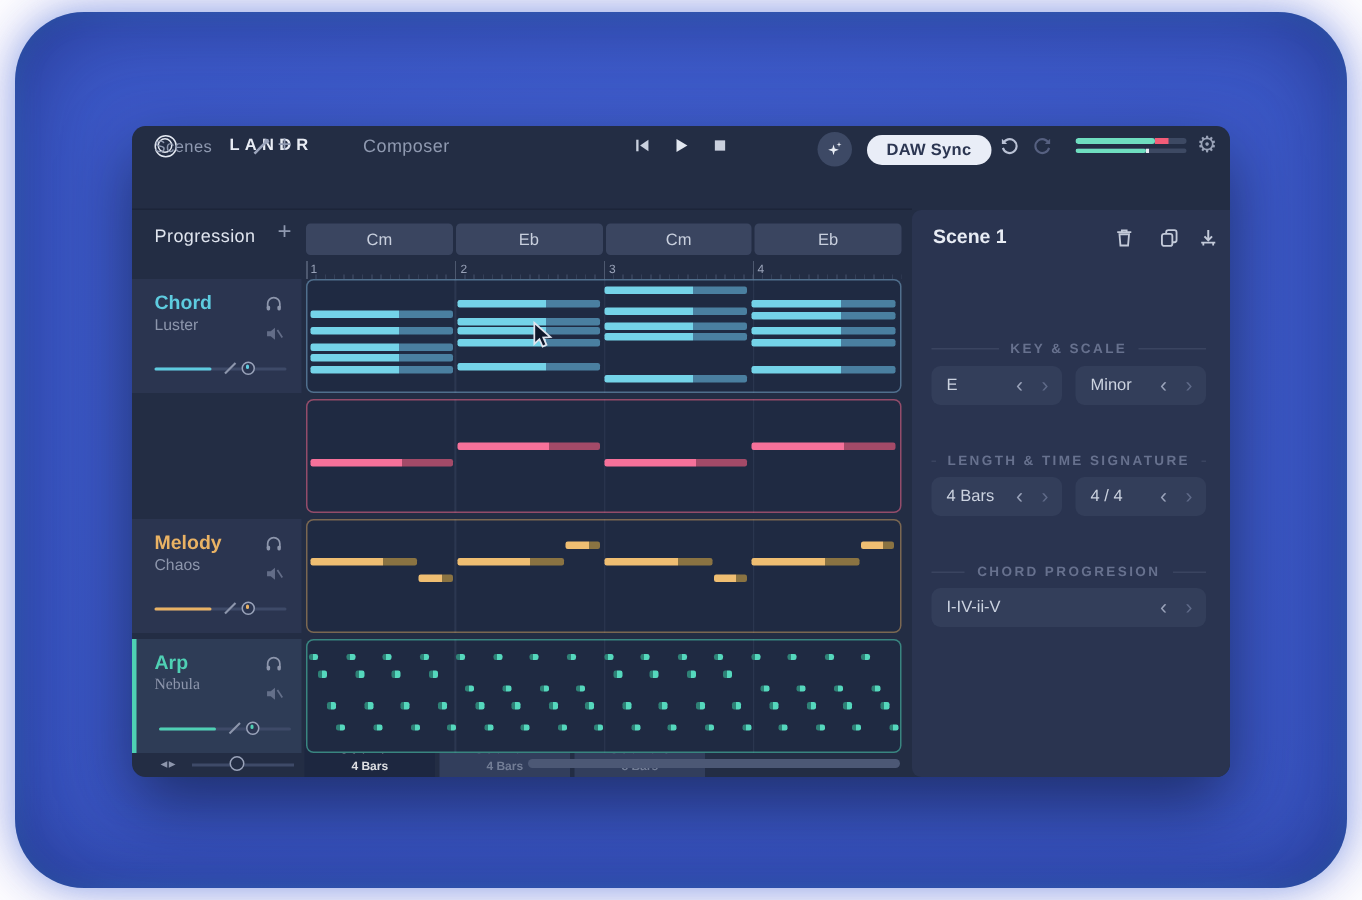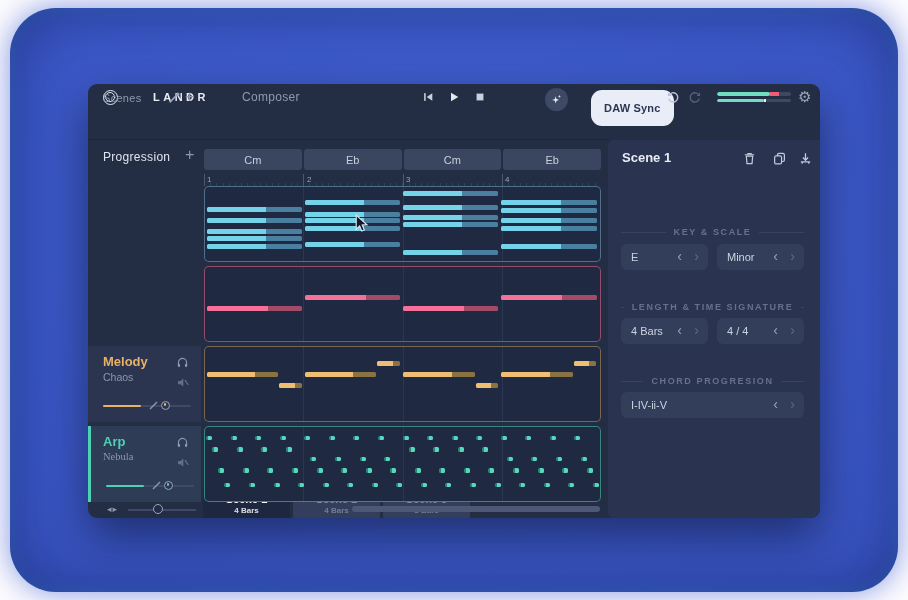--- a/index.html
+++ b/index.html
@@ -16,22 +16,22 @@
   .hdr { position:absolute; top:0; left:0; right:0; height:26px; }
   .brand { position:absolute; left:15px; top:0; height:26px; display:flex; align-items:center;gap:26px; }
   .logo { width:15px; height:15px; border-radius:50%; border:1.6px solid #e2e7f0; position:relative; }
   .logo::after { content:""; position:absolute; left:1.4px; top:1.4px; width:8px; height:8px; border-radius:50%; border:1.3px solid #e2e7f0; }
   .brand-name { margin-left:9px; font-size:11px; font-weight:bold; letter-spacing:3.5px; color:#e8ecf4; }
   .app-title { margin-left:7px; font-size:12px; color:#8f99b0; letter-spacing:.3px; }
   .transport { position:absolute; left:334px; top:0; height:26px; display:flex; align-items:center; gap:14px; }
   .t-icon { width:12px; height:12px; display:block; }
   .magic-btn { position:absolute; left:457px; top:4px; width:23px; height:23px; border-radius:50%; background:#3d4965;
     display:flex; align-items:center; justify-content:center; }
-  .daw-pill { position:absolute; left:490px; top:6px; height:36px; padding:0 13px; border-radius:11px; background:#e9edf7;
-    color:#2c3652; font-size:11px; font-weight:bold; display:flex; align-items:center; letter-spacing:.2px;margin-left:13px; }
+  .daw-pill { position:absolute; left:490px; top:6px; height:20px; padding:0 13px; border-radius:11px; background:#e9edf7;
+    color:#2c3652; font-size:11px; font-weight:bold; display:flex; align-items:center; letter-spacing:.2px; }
   .undo { position:absolute; left:578px; top:6px; }
   .redo { position:absolute; left:600px; top:6px; }
   .meter { position:absolute; left:629px; top:8px; width:74px; }
   .meter .bar { position:relative; height:3.5px; border-radius:2px; background:#3d4963; margin-bottom:3px; overflow:hidden; }
   .meter .fill { position:absolute; left:0; top:0; bottom:0; background:#6fdec0; border-radius:2px; }
   .meter .peak { position:absolute; top:0; bottom:0; width:8px; background:#f25c78; }
   .meter .tick { position:absolute; top:0; bottom:0; width:2px; background:#e8ecf4; }
   .gear { position:absolute; left:710px; top:4px; font-size:15px; color:#9aa3b8; line-height:18px; }
 
   
@@ -194,20 +194,41 @@
       <div class="chord-cell">Eb</div>
     </div>
 
     <div class="ruler">
       <span style="left:3px">1</span>
       <span style="left:103px">2</span>
       <span style="left:202px">3</span>
       <span style="left:301px">4</span>
     </div>
 
+    <div class="track-header" style="top: 102px; --tc: #5ecbdf;">
+      <div class="trk-name">Chord</div>
+      <div class="trk-inst">Luster</div>
+      <svg class="hp-icon" width="13" height="13" viewBox="0 0 16 16">
+        <path d="M3 11V8a5 5 0 0 1 10 0v3" fill="none" stroke="#8d96ac" stroke-width="1.4"></path>
+        <rect x="2.2" y="9.6" width="2.8" height="4" rx="1.2" fill="#8d96ac"></rect>
+        <rect x="11" y="9.6" width="2.8" height="4" rx="1.2" fill="#8d96ac"></rect>
+      </svg>
+      <svg class="mute-icon" width="13" height="13" viewBox="0 0 16 16">
+        <path d="M2.5 6v4h3l3.5 3V3L5.5 6z" fill="#7c86a0"></path>
+        <line x1="11" y1="5" x2="15" y2="11" stroke="#7c86a0" stroke-width="1.4"></line>
+      </svg>
+      <div class="trk-slider">
+        <div class="line"></div>
+        <div class="fillc"></div>
+        <svg class="diag" viewBox="0 0 9 9">
+            <line x1="1" y1="8" x2="8" y2="1" stroke="#8d96ac" stroke-width="1.4"></line>
+          </svg>
+        <div class="knob"></div>
+      </div>
+    </div>
     <div class="track-header" style="top: 262px; --tc: #e9b264;">
       <div class="trk-name">Melody</div>
       <div class="trk-inst">Chaos</div>
       <svg class="hp-icon" width="13" height="13" viewBox="0 0 16 16">
         <path d="M3 11V8a5 5 0 0 1 10 0v3" fill="none" stroke="#8d96ac" stroke-width="1.4"></path>
         <rect x="2.2" y="9.6" width="2.8" height="4" rx="1.2" fill="#8d96ac"></rect>
         <rect x="11" y="9.6" width="2.8" height="4" rx="1.2" fill="#8d96ac"></rect>
       </svg>
       <svg class="mute-icon" width="13" height="13" viewBox="0 0 16 16">
         <path d="M2.5 6v4h3l3.5 3V3L5.5 6z" fill="#7c86a0"></path>

